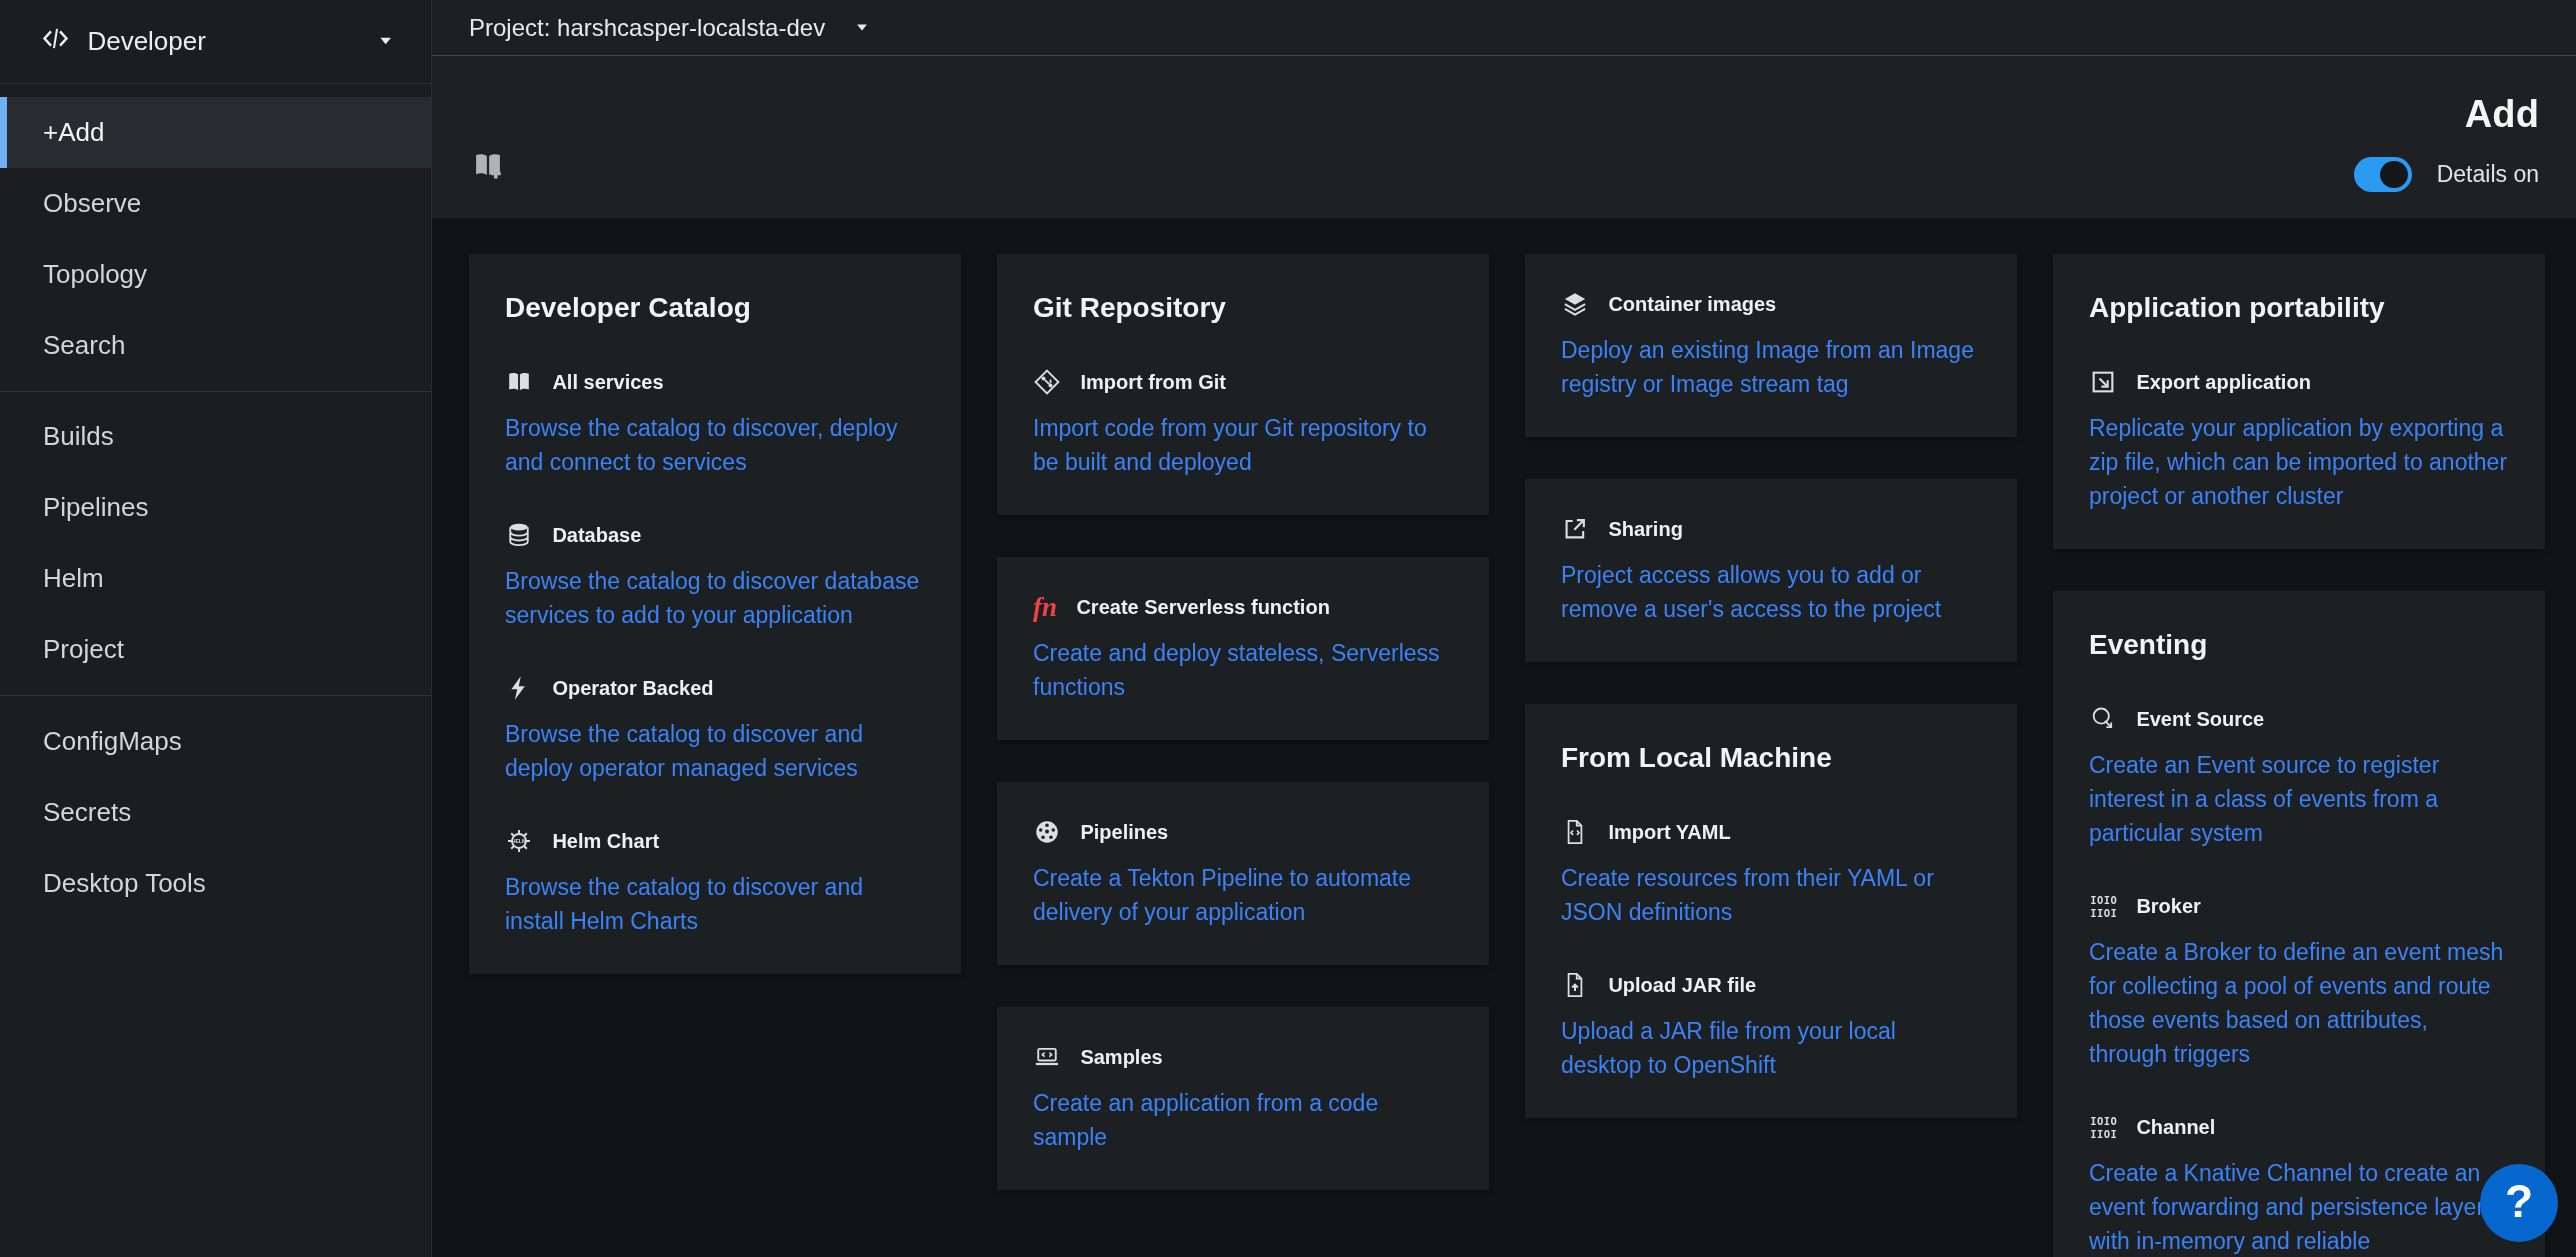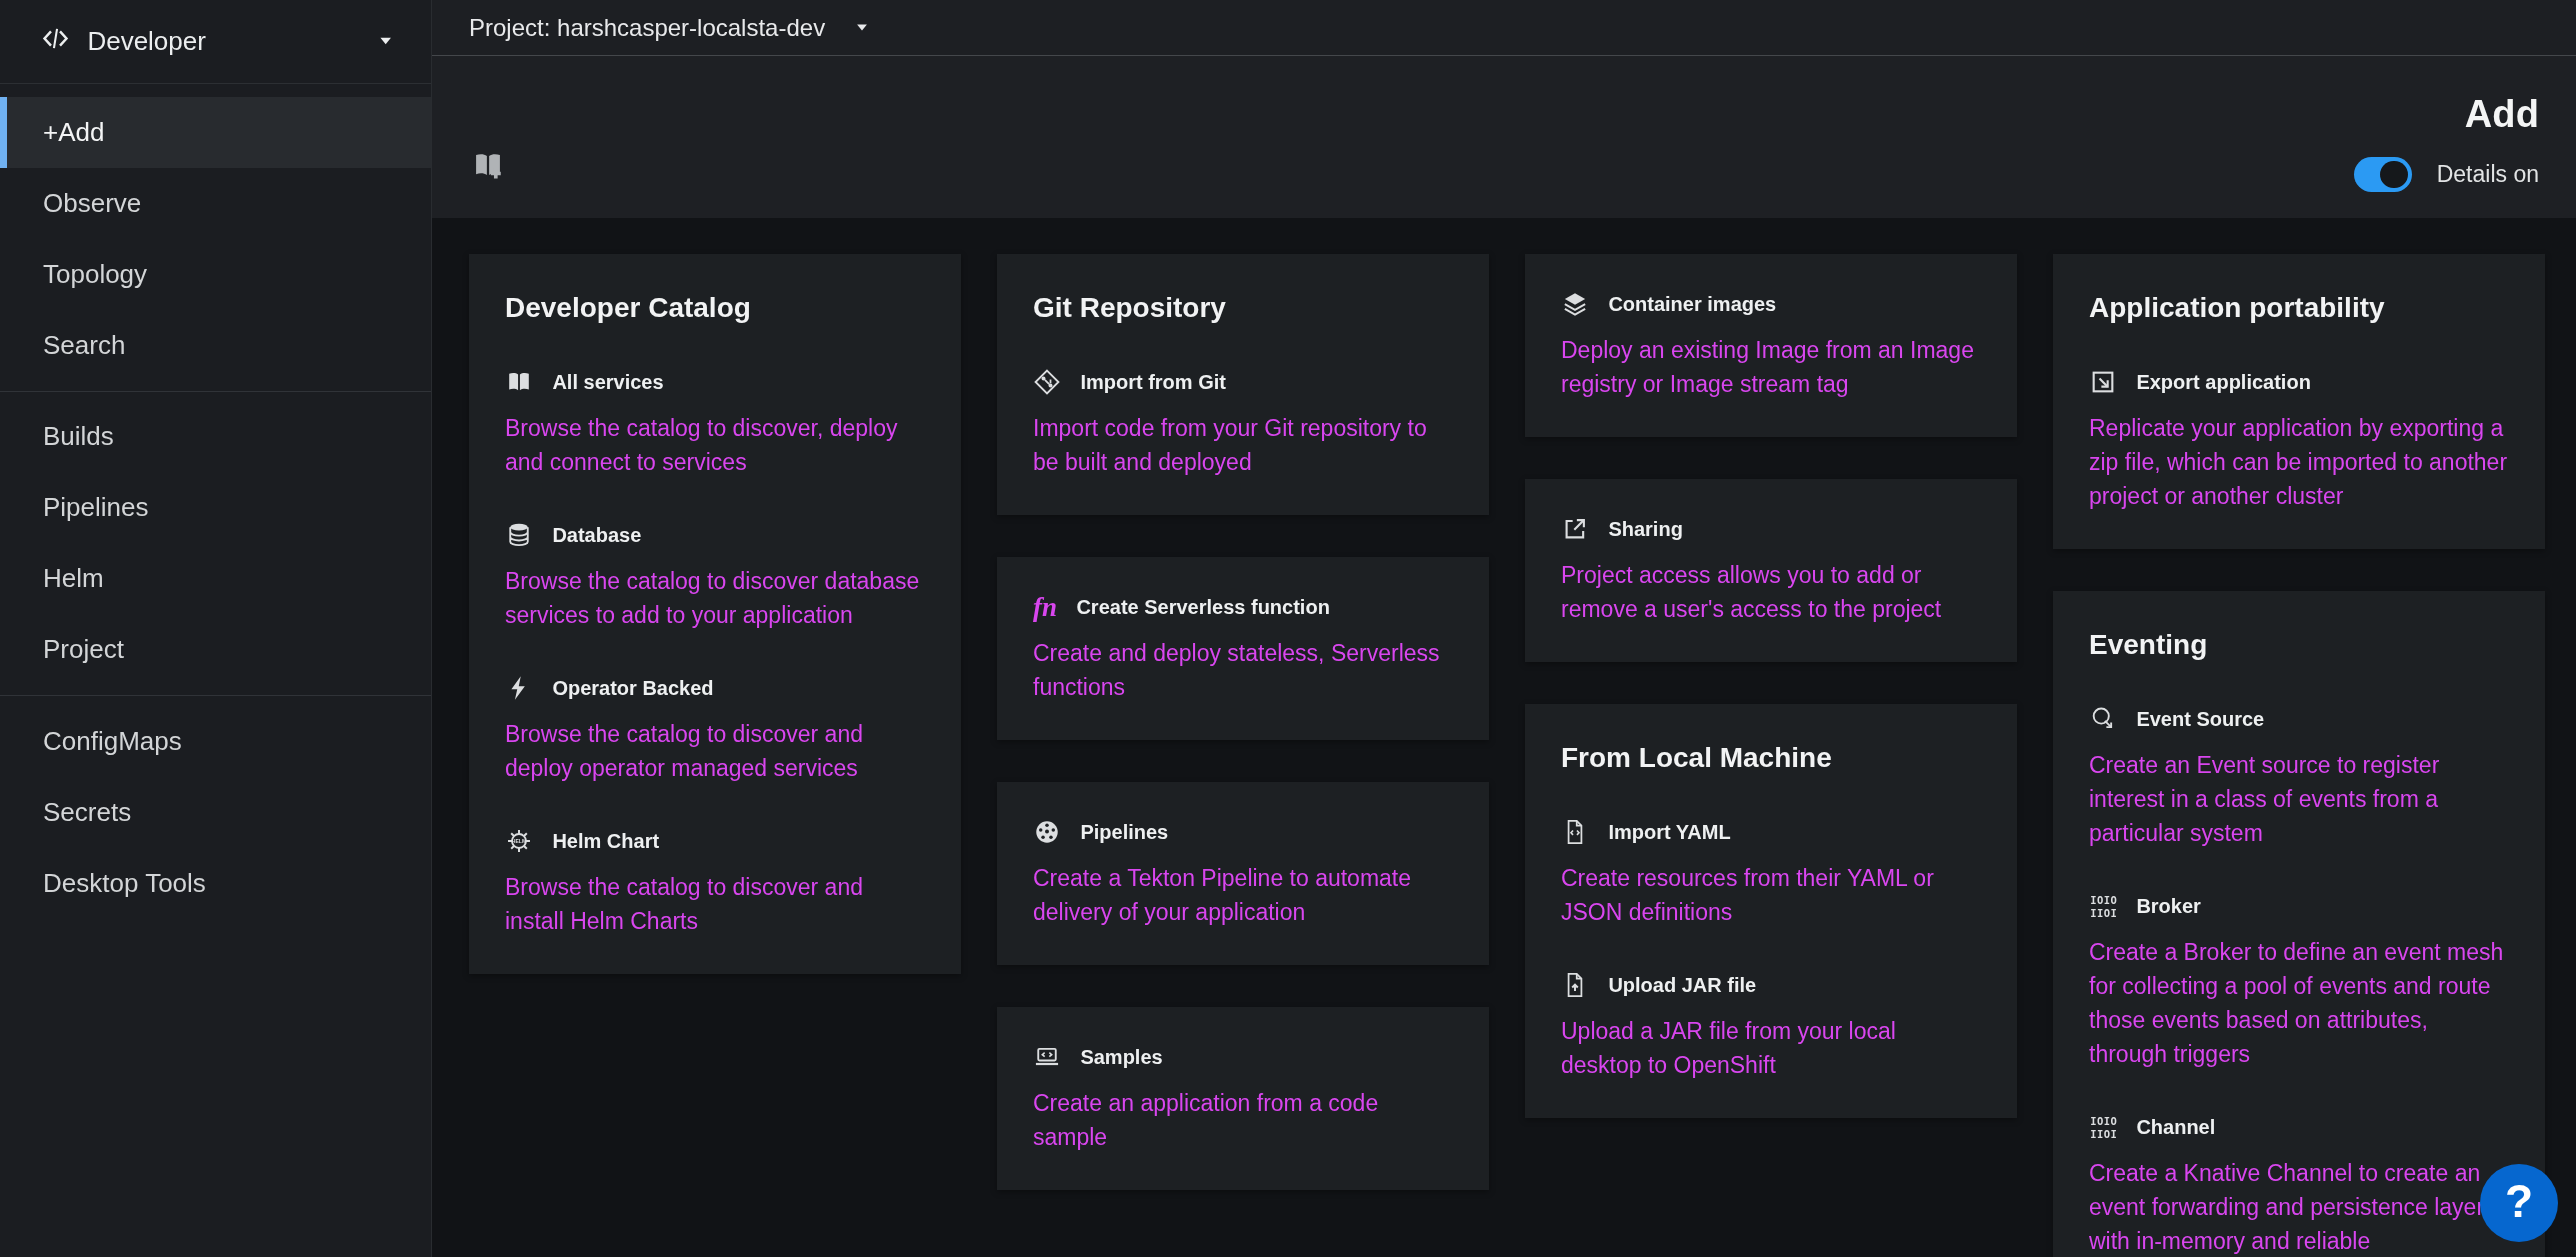--- a/index.html
+++ b/index.html
@@ -50,23 +50,23 @@
 
   .card { background:#1d2023; padding:36px; box-shadow:0 2.2px 6px rgba(0,0,0,.35);
     cursor:pointer; }
   .card-title { font-size:28px; line-height:36px; font-weight:600; color:#f2f3f4;
     margin-bottom:42px; }
   .item + .item { margin-top:42px; }
   .item-head { display:flex; align-items:center; gap:19.4px; }
   .item-head .icon { color:#dcdee0; display:inline-flex; }
   .item-head .icon svg { width:28px; height:28px; }
   .item-title { font-size:20px; font-weight:600; color:#eef0f1; }
-  .item-desc { margin-top:15px; font-size:23px; line-height:34px; color:#d946ef;
+  .item-desc { margin-top:15px; font-size:23px; line-height:34px; color:#3b82f6;
     max-width:422px; }
-  .fnicon { font-size:27px; font-weight:700; font-style:italic; color:#d946ef;
+  .fnicon { font-size:27px; font-weight:700; font-style:italic; color:#ef4444;
     line-height:28px; font-family:"Liberation Serif", serif; }
 
   .help-fab { position:fixed; right:18px; bottom:15px; width:78px; height:78px;
     border-radius:50%; background:#0667cf; border:none; color:#ffffff; font-size:46px;
     font-weight:700; font-family:inherit; cursor:pointer; display:flex;
     align-items:center; justify-content:center; padding-bottom:4.5px; }
 </style>
 </head>
 <body>
 

